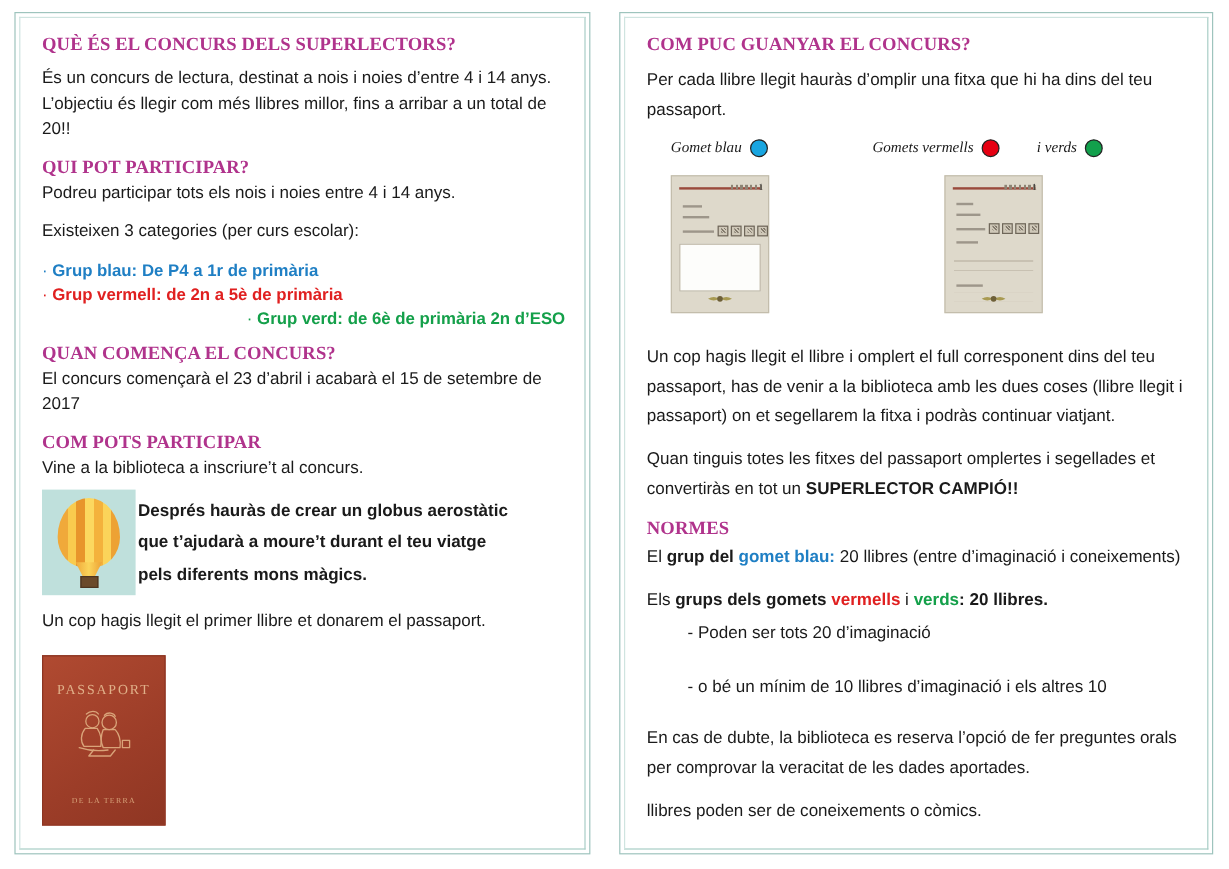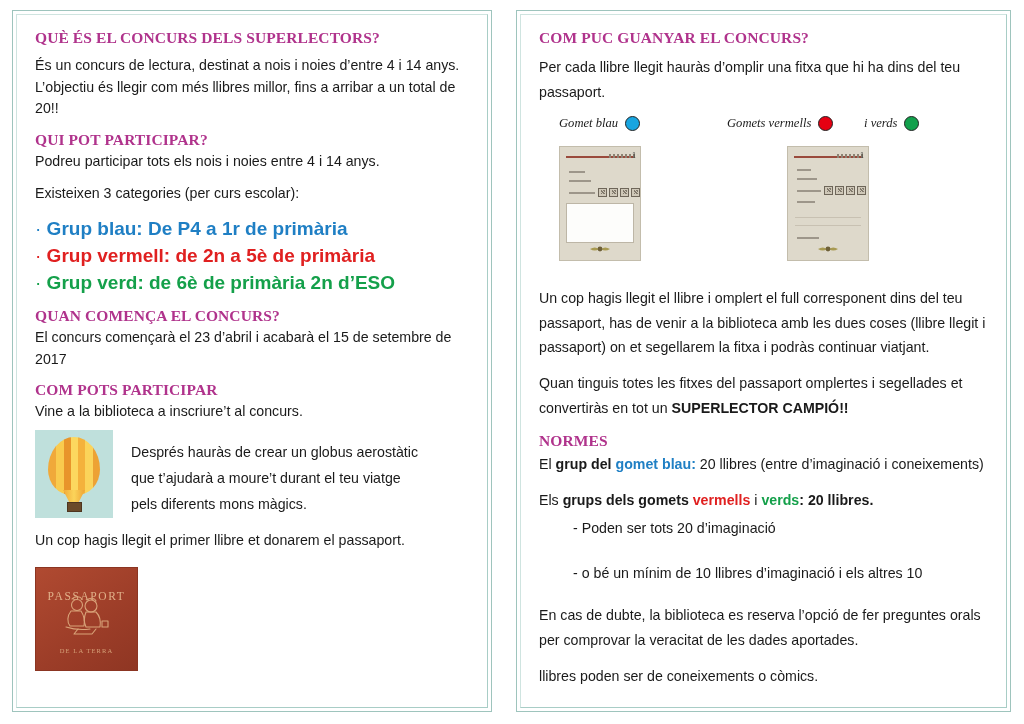--- a/index.html
+++ b/index.html
@@ -73,36 +73,37 @@
   p.body.loose { line-height: 1.75; }
 
   b { font-weight: bold; }
   .c-blue   { color: #1f7fc4; font-weight: bold; }
   .c-red    { color: #e02020; font-weight: bold; text-align: right; }
   .c-green  { color: #14a04a; font-weight: bold; }
 
   
   .cats { margin: 0 0 10px 0; }
   .cat {
-    font-size: 19px;
+    font-size: 14px;
     font-weight: bold;
     line-height: 1.42;
     white-space: nowrap;
   }
   .cat .dot { font-weight: normal; }
   .cat-blue   { color: #1f7fc4; }
   .cat-red    { color: #e02020; }
-  .cat-green  { color: #14a04a; }
+  .cat-green  { color: #14a04a; text-align: right; }
 
   
   .balloon-row {
     display: flex;
-    align-items: flex-end;
-    gap: 18px;
+    align-items: center;
+    gap: 2px;
     margin: 2px 0 12px 0;
+    font-weight: bold;
   }
   .balloon-img {
     flex: 0 0 auto;
     width: 78px;
     height: 88px;
     background: #bfe0dc;
     position: relative;
     overflow: hidden;
   }
   .balloon-envelope {
@@ -138,21 +139,21 @@
   .balloon-text p {
     font-size: 14.2px;
     color: #1a1a1a;
     line-height: 1.85;
     margin: 0;
   }
 
   
   .passport-img {
     width: 103px;
-    height: 104px;
+    height: 142px;
     margin-top: 16px;
     background: #a8432c;
     background-image: linear-gradient(145deg,#b04a31 0%, #9c3d28 60%, #8f3623 100%);
     position: relative;
     overflow: hidden;
     border: 1px solid #8b3522;
     box-sizing: border-box;
     padding-left: 12px;
   }
   .passport-title {

